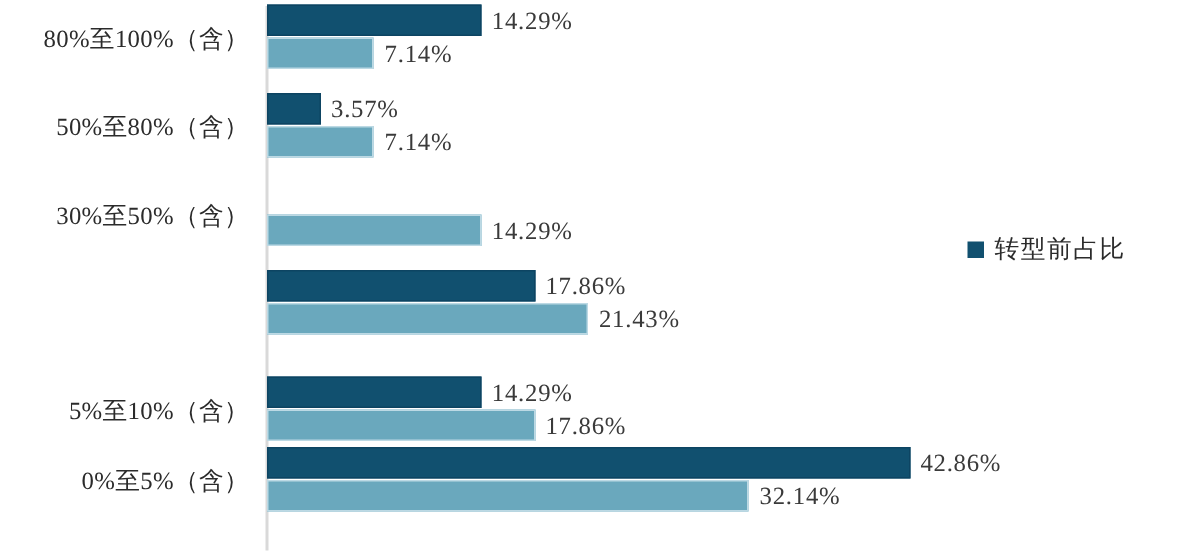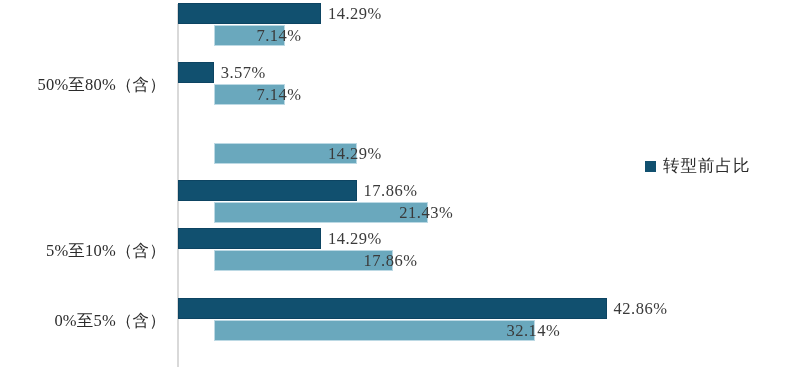--- a/index.html
+++ b/index.html
@@ -53,21 +53,21 @@
     color: #2b2b2b;
     letter-spacing: 0.2px;
   }
 
   .bar-wrap {
     position: absolute;
     left: 178px;
     height: 21px;
   }
   .bar-wrap.series-0 { top: 3px; }
-  .bar-wrap.series-1 { top: 25px; padding-left: 36px; }
+  .bar-wrap.series-1 { top: 25px; }
 
   .bar {
     height: 21px;
     border: 1px solid #cfe2ea;
     box-sizing: border-box;
   }
   .bar.dark  { background: #11506f; border-color: #0d4462; }
   .bar.light { background: #6aa8bd; border-color: #bcd9e4; }
 
   .bar-value {
@@ -110,20 +110,21 @@
 </head>
 <body>
 
 <div id="chart-root">
 
   <div class="plot-area">
 
     <div class="axis-line" style="background: rgb(217, 217, 217);"></div>
 
     <div class="cat-row" style="top:0px;">
+      <div class="cat-label">80%至100%（含）</div>
       <div class="bar-wrap series-0" style="width: 142.9px;">
         <div class="bar dark" style="width: 142.9px; background: rgb(17, 80, 111);"></div>
         <div class="bar-value" style="left: 142.9px;">14.29%</div>
       </div>
       <div class="bar-wrap series-1" style="width: 71.4px;">
         <div class="bar light" style="width: 71.4px; background: rgb(106, 168, 189);"></div>
         <div class="bar-value" style="left: 71.4px;">7.14%</div>
       </div>
     </div>
 
@@ -133,20 +134,21 @@
         <div class="bar dark" style="width: 35.7px; background: rgb(17, 80, 111);"></div>
         <div class="bar-value" style="left: 35.7px;">3.57%</div>
       </div>
       <div class="bar-wrap series-1" style="width: 71.4px;">
         <div class="bar light" style="width: 71.4px; background: rgb(106, 168, 189);"></div>
         <div class="bar-value" style="left: 71.4px;">7.14%</div>
       </div>
     </div>
 
     <div class="cat-row" style="top:118px;">
+      <div class="cat-label">30%至50%（含）</div>
       <div class="bar-wrap series-0" style="width: 0px;">
 
         <div class="bar-value" style="left: 0px;"></div>
       </div>
       <div class="bar-wrap series-1" style="width: 142.9px;">
         <div class="bar light" style="width: 142.9px; background: rgb(106, 168, 189);"></div>
         <div class="bar-value" style="left: 142.9px;">14.29%</div>
       </div>
     </div>
 
@@ -154,21 +156,21 @@
       <div class="bar-wrap series-0" style="width: 178.6px;">
         <div class="bar dark" style="width: 178.6px; background: rgb(17, 80, 111);"></div>
         <div class="bar-value" style="left: 178.6px;">17.86%</div>
       </div>
       <div class="bar-wrap series-1" style="width: 171px;">
         <div class="bar light" style="width: 214.3px; background: rgb(106, 168, 189);"></div>
         <div class="bar-value" style="left: 214.3px;">21.43%</div>
       </div>
     </div>
 
-    <div class="cat-row" style="top:225px;">
+    <div class="cat-row" style="top:248px;">
       <div class="cat-label">5%至10%（含）</div>
       <div class="bar-wrap series-0" style="width: 142.9px;">
         <div class="bar dark" style="width: 142.9px; background: rgb(17, 80, 111);"></div>
         <div class="bar-value" style="left: 142.9px;">14.29%</div>
       </div>
       <div class="bar-wrap series-1" style="width: 178.6px;">
         <div class="bar light" style="width: 178.6px; background: rgb(106, 168, 189);"></div>
         <div class="bar-value" style="left: 178.6px;">17.86%</div>
       </div>
     </div>

